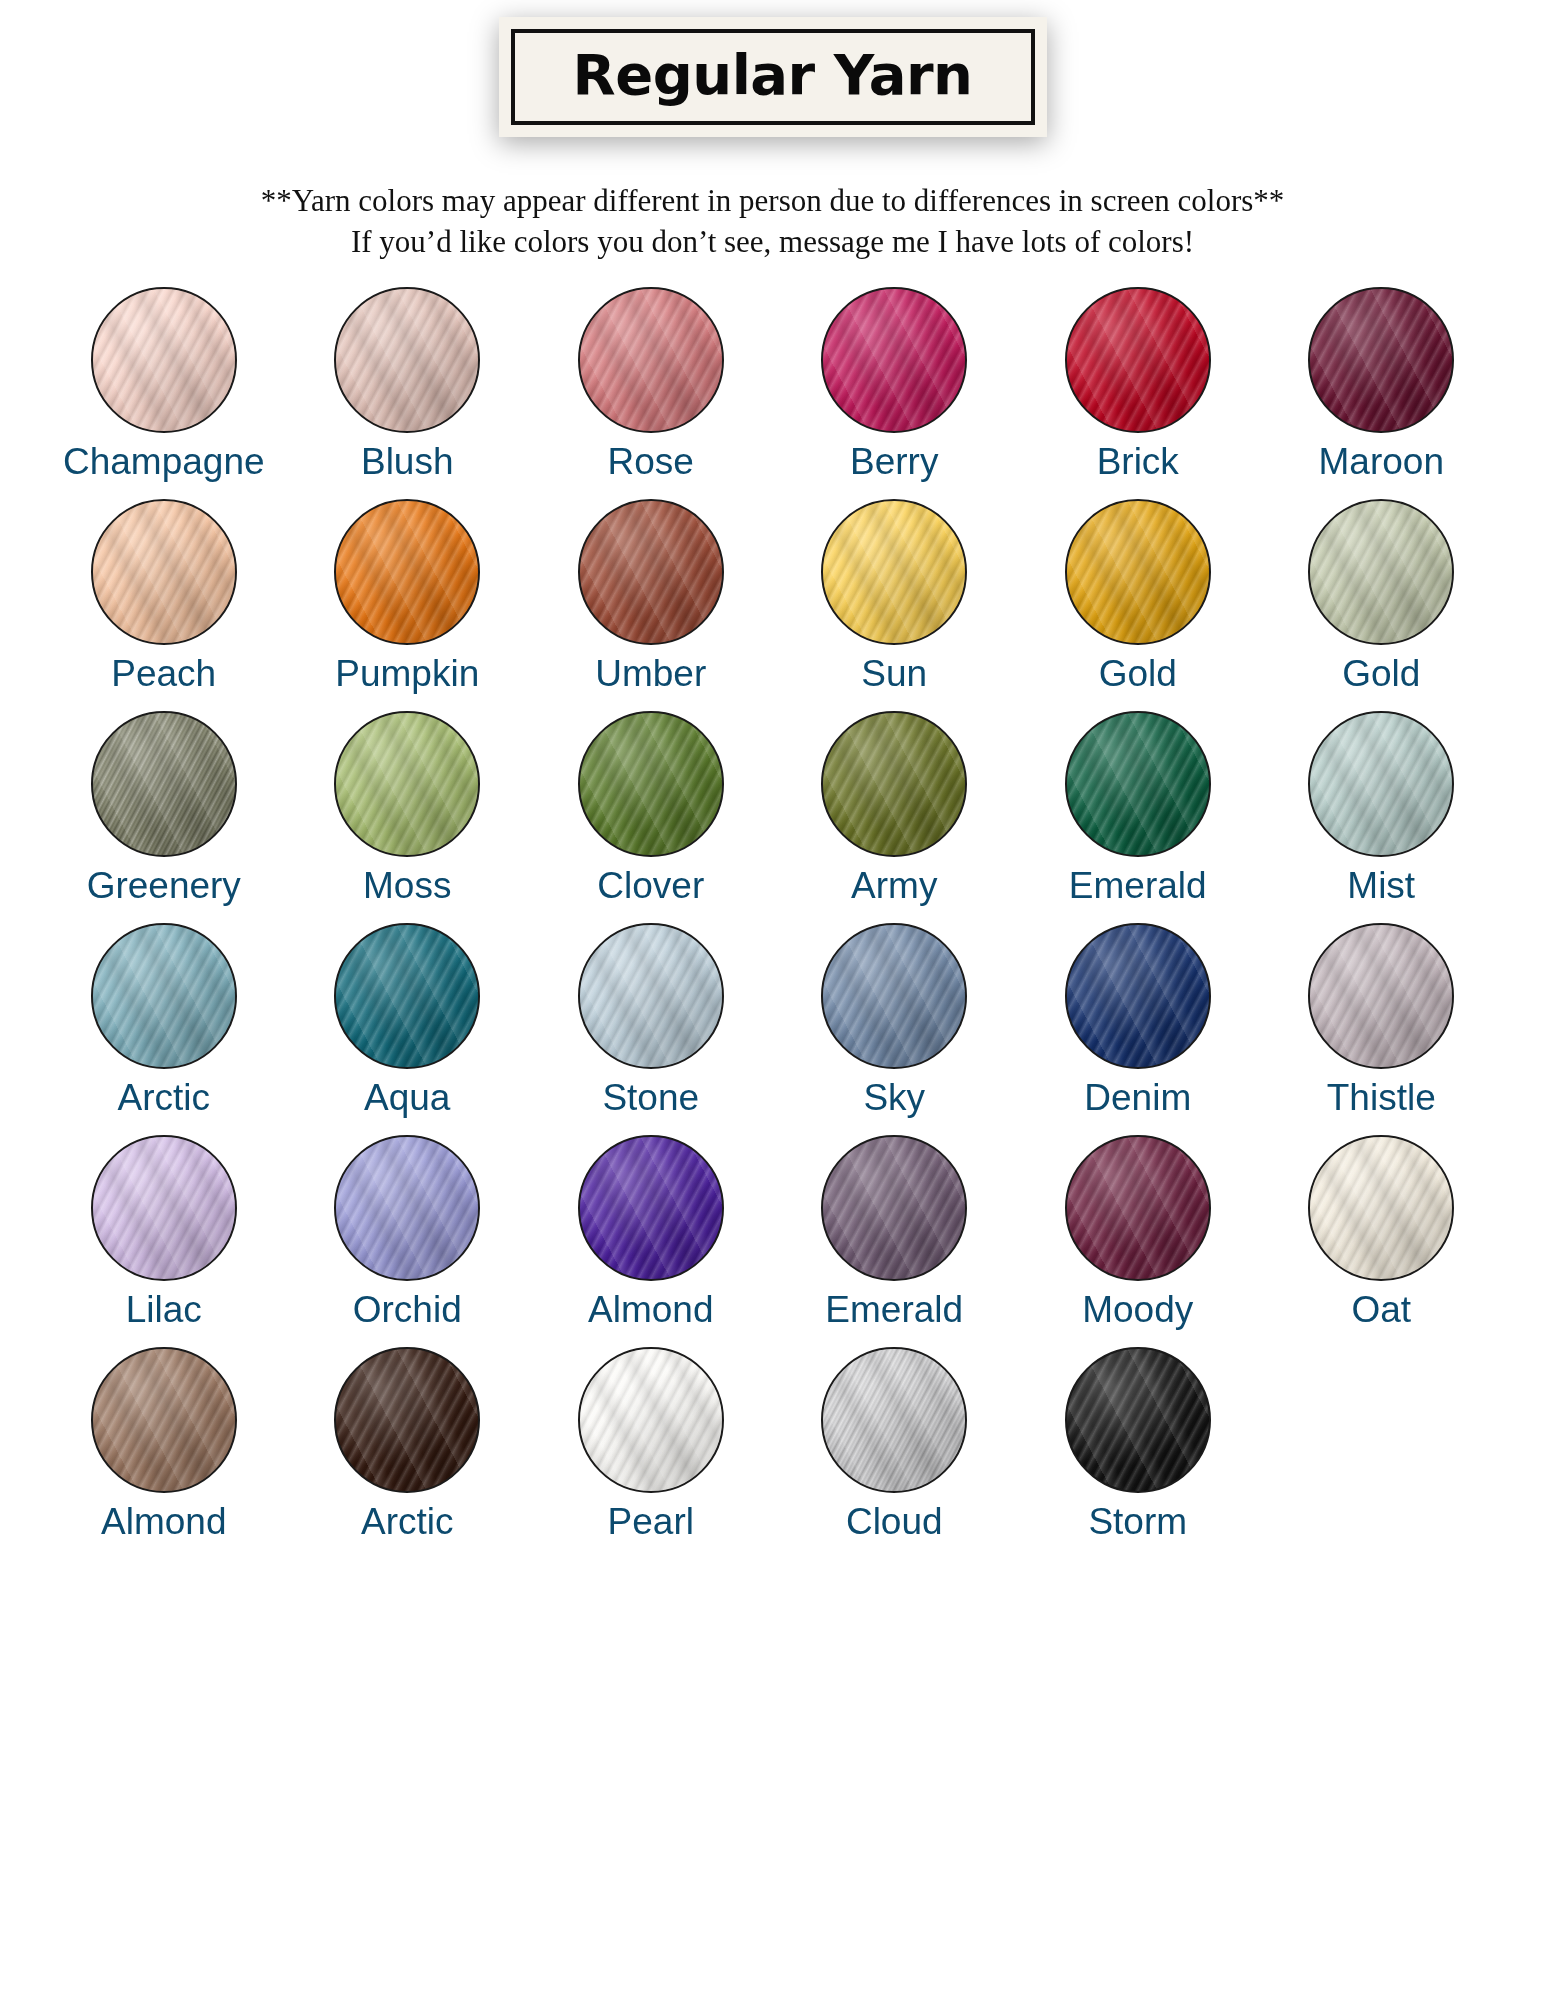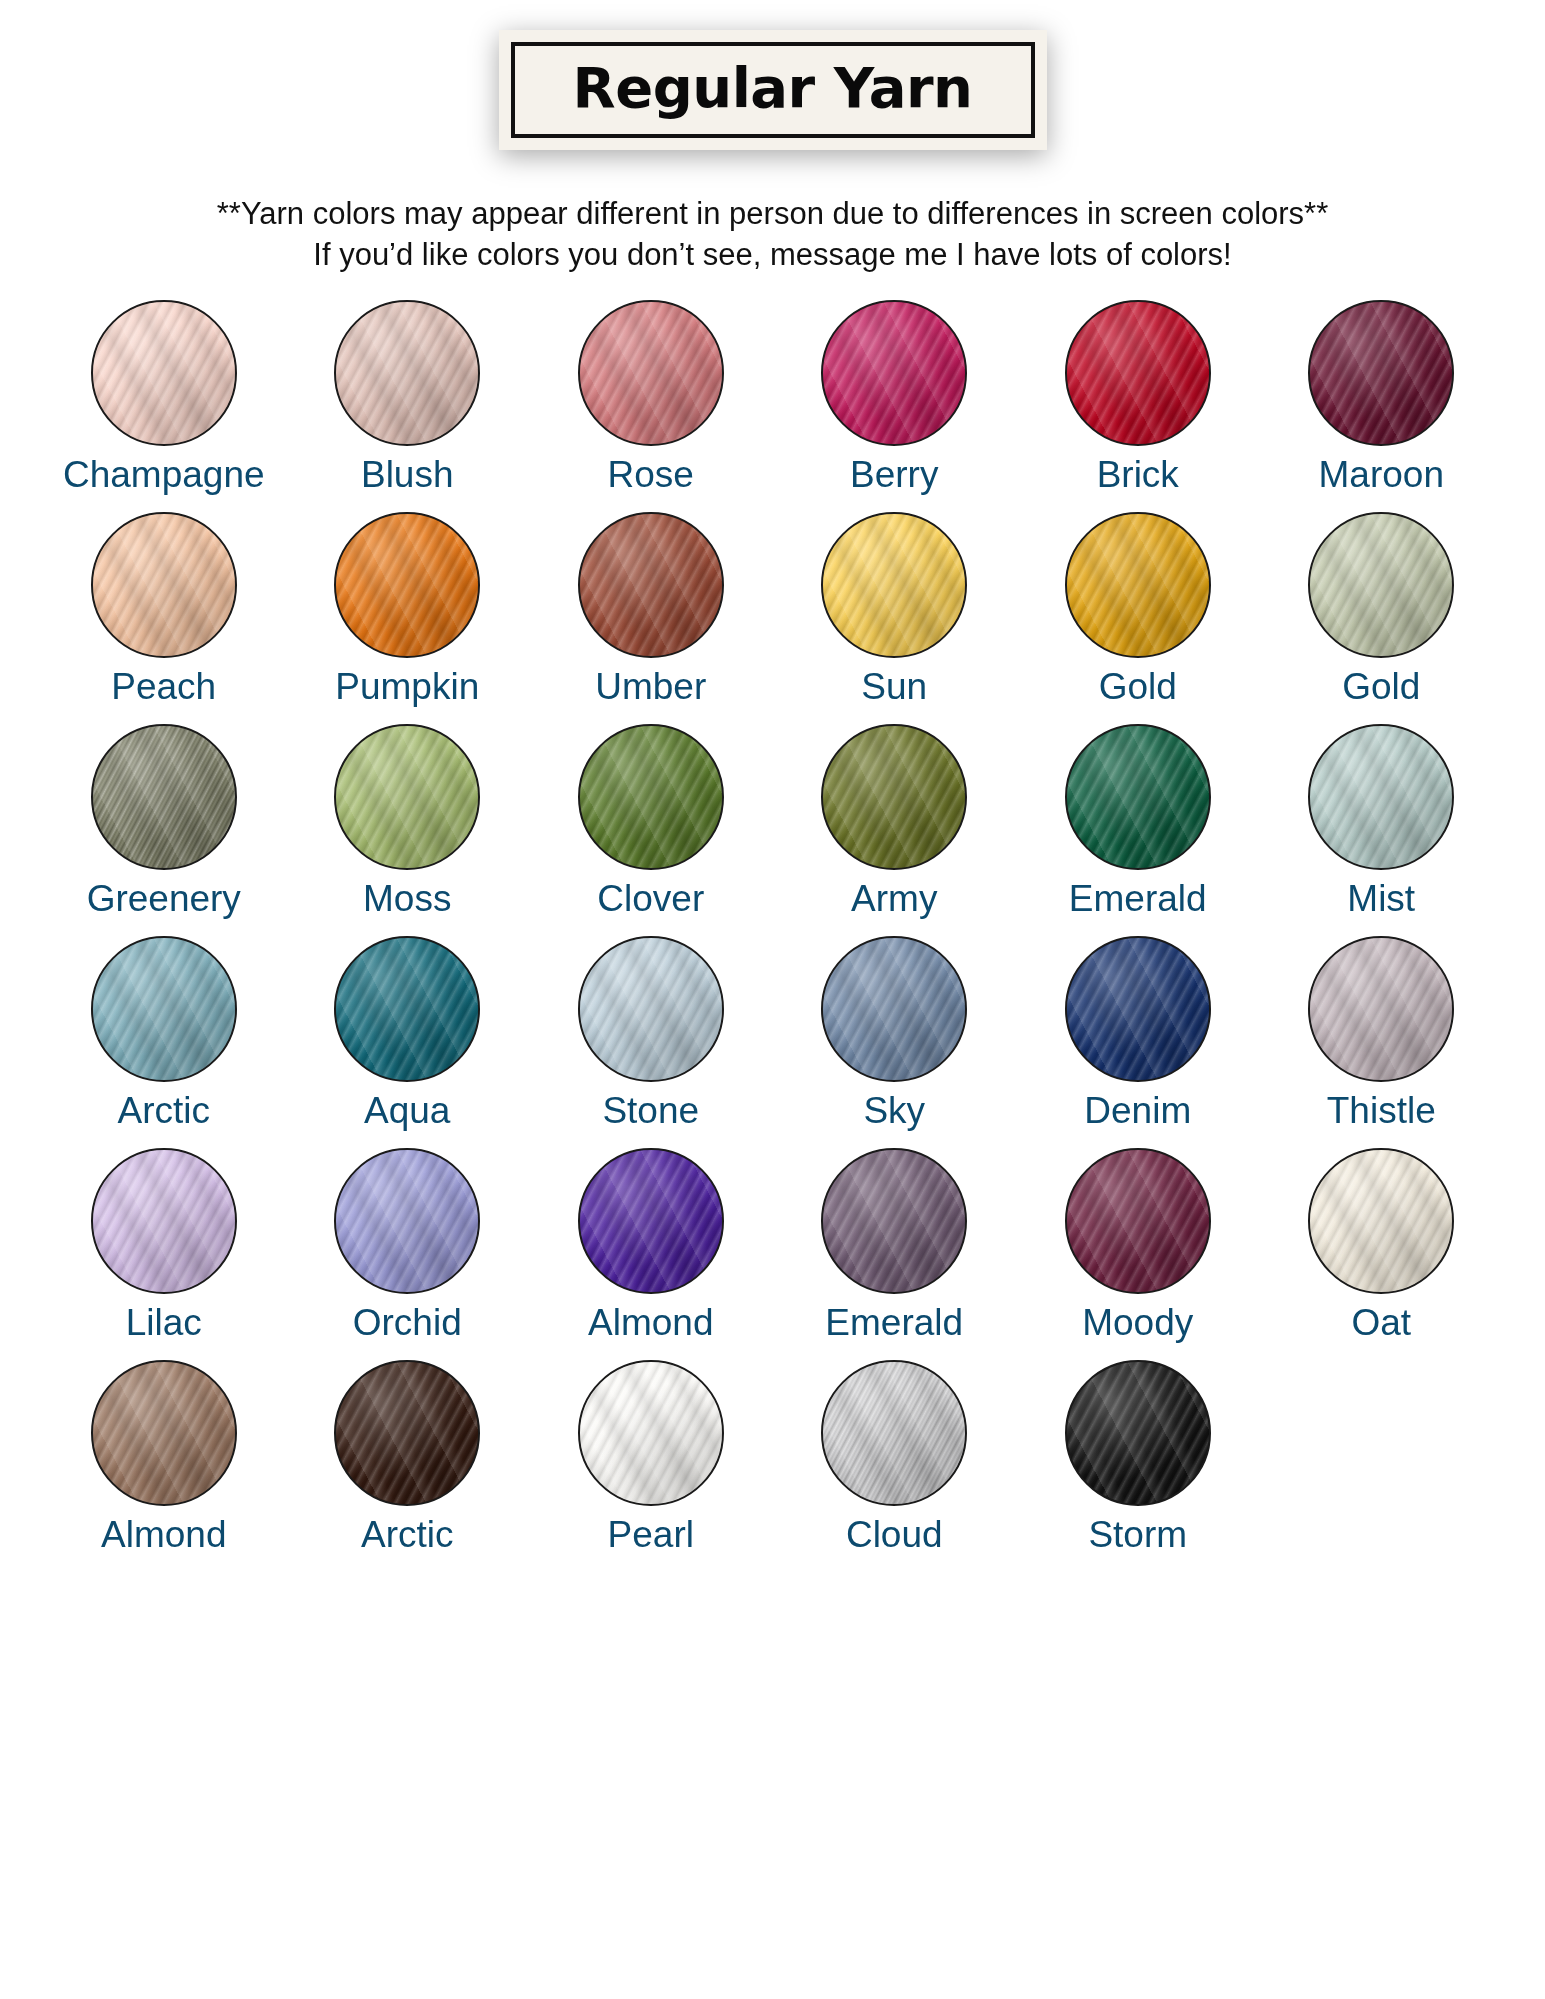--- a/index.html
+++ b/index.html
@@ -13,21 +13,21 @@
     font-family: "Liberation Sans", sans-serif;
     color: #111111;
     overflow: hidden;
     position: relative;
   }
 
   
   .header-wrap {
     display: flex;
     justify-content: center;
-    padding-top: 30px;
+    padding-top: 17px;
   }
   .title-card {
     background: #F5F2EB;
     padding: 12px;
     box-shadow: 0 6px 26px rgba(0,0,0,0.34);
     width: 548px;
     box-sizing: border-box;
   }
   .title-inner {
     border: 4px solid #111111;
@@ -43,21 +43,21 @@
     color: #0a0a0a;
   }
 
   
   .subtitle {
     text-align: center;
     margin-top: 44px;
     font-size: 31px;
     line-height: 1.32;
     color: #111111;
-    font-family: Liberation Sans, sans-serif;
+    font-family: Liberation Serif, serif;
     font-stretch: condensed;
   }
   .subtitle div { white-space: nowrap; }
 
   
   .grid {
     margin-top: 24px;
     padding: 0 42px;
     display: grid;
     grid-template-columns: repeat(6, 1fr);

